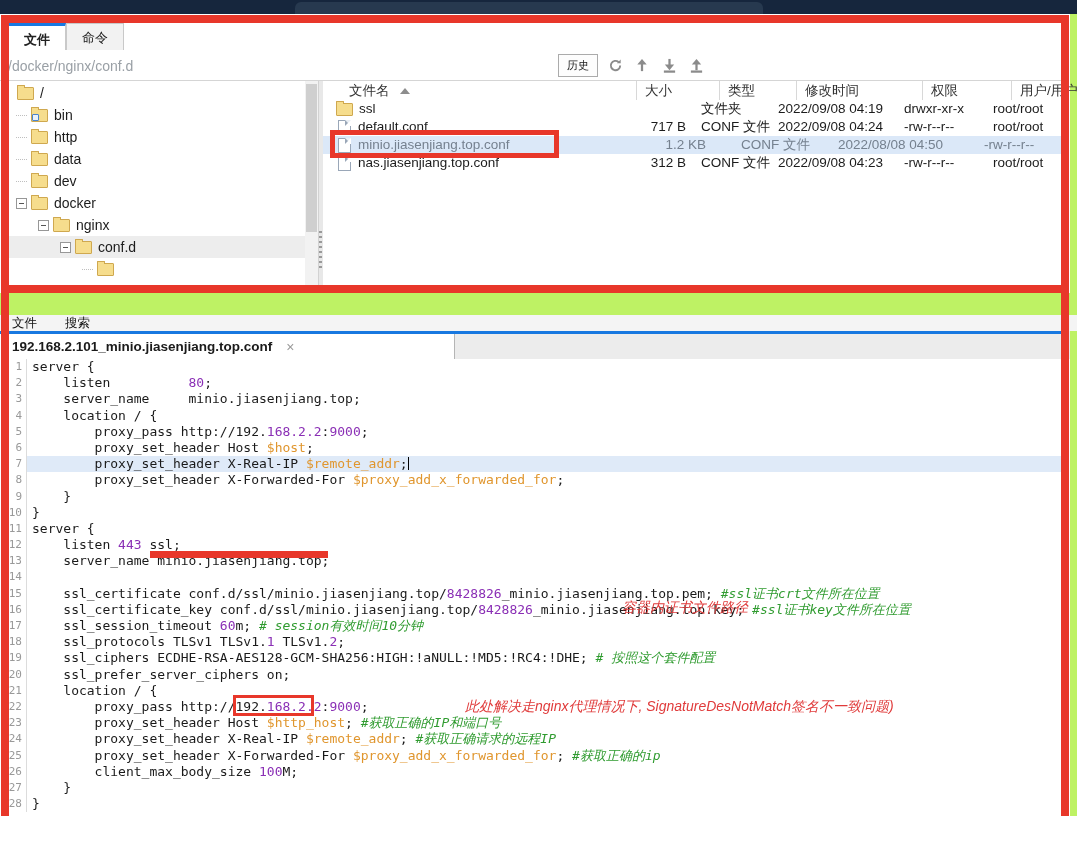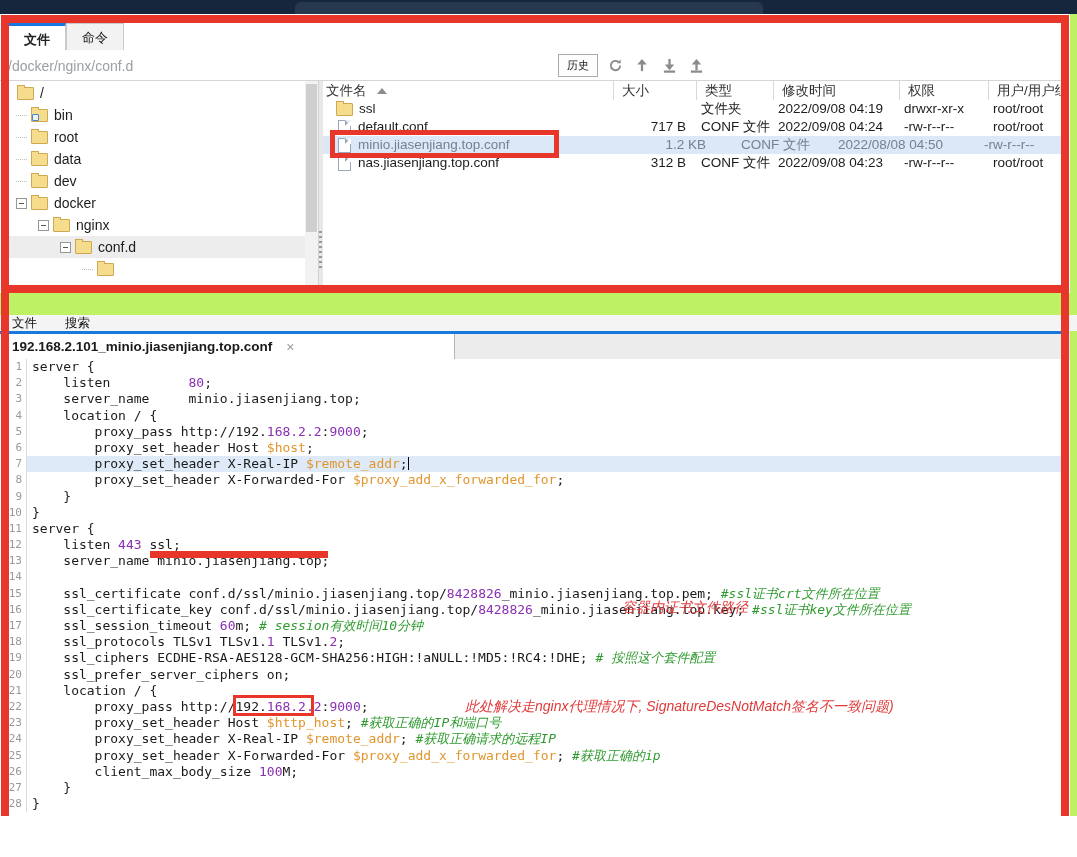--- a/index.html
+++ b/index.html
@@ -43,21 +43,21 @@
   .flist{position:absolute;left:323px;top:0;width:739px;height:212px;font-size:13.5px;color:#1c1c1c;}
   .fl-row{display:flex;height:18px;line-height:18px;white-space:nowrap;}
   .fl-head{height:19px;line-height:19px;color:#333;}
   .c-name{width:287px;flex:none;display:flex;align-items:center;overflow:hidden;}
   .c-size{width:83px;flex:none;text-align:right;padding-right:7px;box-sizing:border-box;}
   .c-type{width:77px;flex:none;padding-left:8px;box-sizing:border-box;}
   .c-mtime{width:126px;flex:none;padding-left:8px;box-sizing:border-box;}
   .c-perm{width:89px;flex:none;padding-left:8px;box-sizing:border-box;}
   .c-owner{width:77px;flex:none;padding-left:8px;box-sizing:border-box;overflow:hidden;}
   .fl-head .hc{border-left:1px solid #d8d8d8;}
-  .fl-head .c-name{padding-left:3px;border-left:none;text-align:right;}
+  .fl-head .c-name{padding-left:26px;border-left:none;text-align:right;}
   .sortasc{width:0;height:0;border-left:5px solid transparent;border-right:5px solid transparent;border-bottom:6px solid #8d8d8d;margin-left:10px;}
   .fl-row.sel{background:#dbe8f8;color:#75818f;gap:20px;}
   .ficon{width:11px;height:13px;background:#fff;border:1px solid #9aa7b8;position:relative;flex:none;margin:0 7px 0 15px;}
   .ficon::after{content:'';position:absolute;top:-1px;right:-1px;border-style:solid;border-width:3px;border-color:#e9eef4 #fff #fff #9aa7b8;}
   .fl-row .folder{margin:0 6px 0 13px;}
 
   
   .edtitle{position:absolute;left:0;top:293px;width:1070px;height:22px;background:#fafafa;border-top:1px solid #bdbdbd;display:flex;align-items:center;}
   .edtitle .txt{font-size:13px;color:#111;margin-left:6px;}
   .edwin{position:absolute;left:0;top:315px;width:1070px;height:538px;background:#fff;}
@@ -149,21 +149,21 @@
               <span class="dots"></span>
             </span>
             <span class="folder link"></span>
             <span>bin</span>
           </div>
           <div class="trow" style="padding-left: 8px;">
             <span class="slot">
               <span class="dots"></span>
             </span>
             <span class="folder"></span>
-            <span>root</span>
+            <span>http</span>
           </div>
           <div class="trow" style="padding-left: 8px; text-align: right;">
             <span class="slot">
               <span class="dots"></span>
             </span>
             <span class="folder"></span>
             <span>data</span>
           </div>
           <div class="trow" style="padding-left: 8px;">
             <span class="slot">

